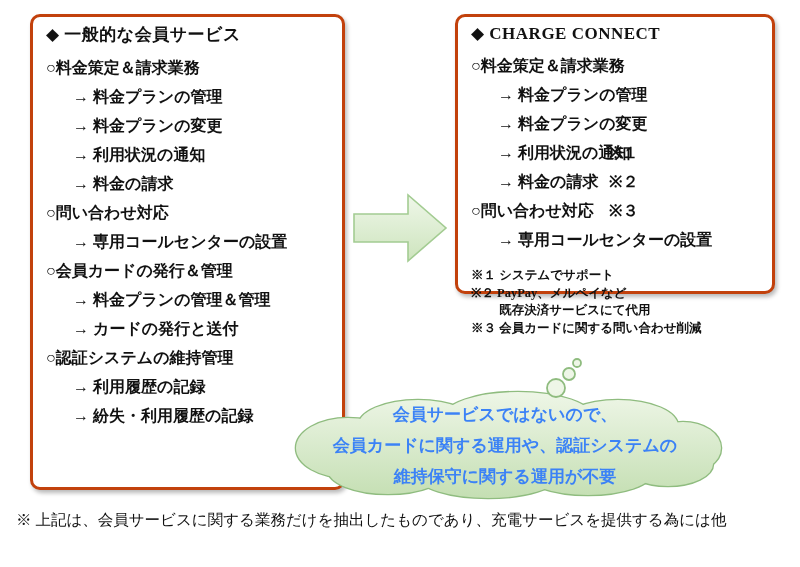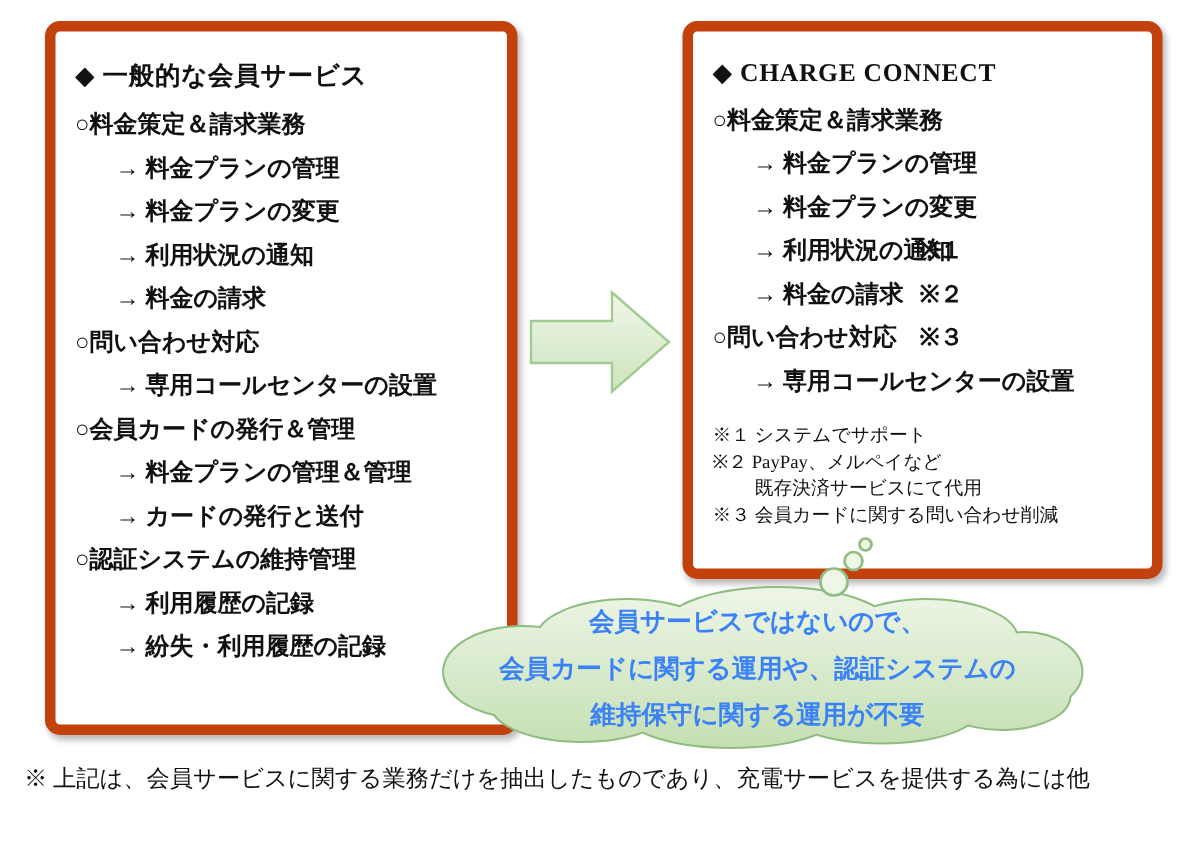--- a/index.html
+++ b/index.html
@@ -2,31 +2,31 @@
 <html><head>
 <meta charset="utf-8">
 <style>
   * { margin:0; padding:0; box-sizing:border-box; }
   html,body { background:#ffffff; }
   body {
     position:relative; width:800px; height:567px; overflow:hidden;
     font-family:"Liberation Serif","DejaVu Serif",serif; color:#111;
   }
   .panel {
-    position:absolute; background:#fff; border:7px solid #c2410c;
+    position:absolute; background:#fff; border:3px solid #c2410c;
     border-radius:10px; box-shadow:2px 3px 4px rgba(0,0,0,.28);
-    padding:18px 13px; z-index:1;
+    padding:6px 13px; z-index:1;
   }
   .panel-left  { left:30px;  top:14px; width:315px; height:476px; }
-  .panel-right { left:455px; top:14px; width:320px; height:372px; }
+  .panel-right { left:455px; top:14px; width:320px; height:280px; }
   .panel-title { font-size:17px; font-weight:bold; letter-spacing:.5px; margin-bottom:7px; }
   .row  { position:relative; font-size:16px; line-height:29px;font-weight:bold; }
   .lvl1 { padding-left:27px; }
   .inote { position:absolute; left:138px; top:0; white-space:pre; }
-  .notes { margin-top:13px; font-size:12.5px; line-height:17.5px; }
+  .notes { margin-top:13px; font-size:12.5px; line-height:17.5px;font-weight:bold; }
   .notes div { white-space:pre; }
   .arrow-wrap { position:absolute; left:352px; top:192px; width:96px; height:72px; z-index:1; }
   .cloud-svg  { position:absolute; left:288px; top:352px; width:445px; height:155px; z-index:2; }
   .cloud-text {
     position:absolute; left:295px; top:399px; width:420px; z-index:3;
     text-align:center; font-size:17px; line-height:31px; color:#3b82f6; font-weight:bold;
   }
   .footnote { position:absolute; left:16px; top:506px; font-size:15.5px; line-height:27px; z-index:1; }
   .footnote .l2 { padding-left:31px; }
 </style>

